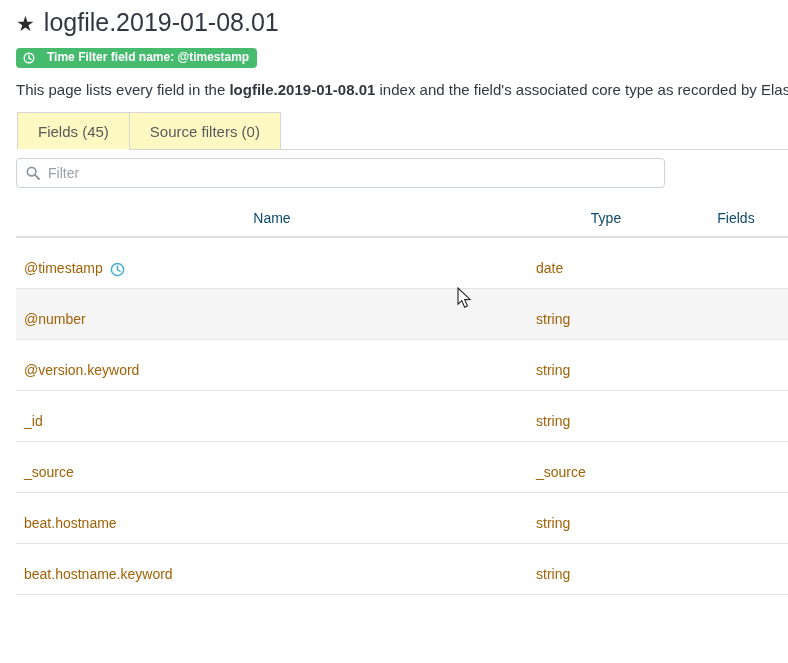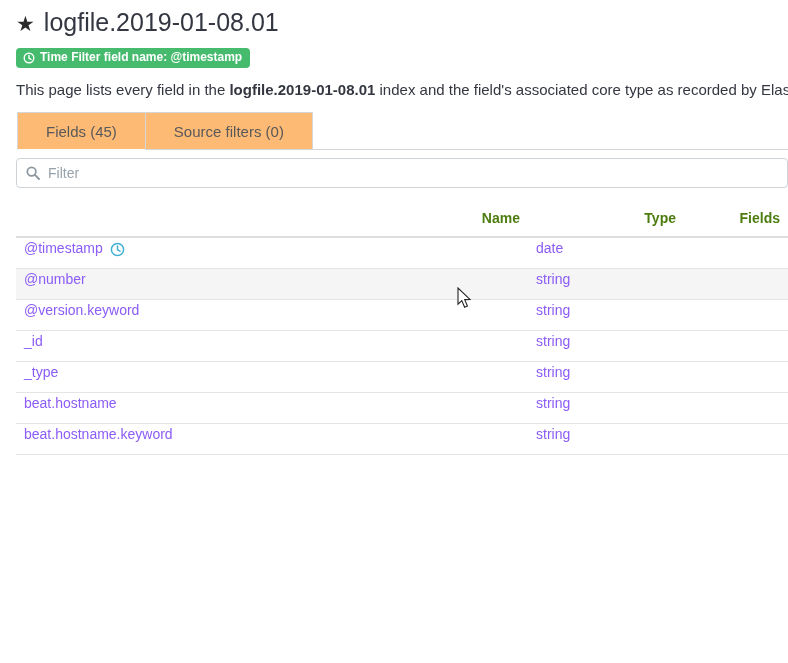--- a/index.html
+++ b/index.html
@@ -5,52 +5,52 @@
   * { margin: 0; padding: 0; box-sizing: border-box; }
   html, body { width: 788px; height: 663px; overflow: hidden; background: #fff;
     font-family: "Liberation Sans", sans-serif; color: #333; }
   .page { padding: 8px 0 0 16px; position: relative; width: 788px; height: 663px; }
 
   
   .title-row { display: flex; align-items: center; gap: 9px; }
   .star { font-size: 21px; color: #2b2b2b; line-height: 1; position: relative; top: 1px; }
   h1.index-title { font-size: 25px; font-weight: 400; color: #343741; letter-spacing: 0; }
 
-  .badge-time { display: inline-flex; align-items: center; gap: 5px; margin-top: 11px;
+  .badge-time { display: inline-flex; align-items: center; gap: 12px; margin-top: 11px;
     background: #46bb6e; color: #fff; font-size: 12px; font-weight: 700;
     padding: 3px 8px 4px 7px; border-radius: 4px; line-height: 1.1; }
   .badge-time svg { display: block; }
 
   .desc { margin-top: 13px; font-size: 15px; color: #343741; white-space: nowrap;
     overflow: hidden; width: 772px; }
   .desc b { font-weight: 700; }
 
   
   .tabs { display: flex; margin-top: 14px; height: 38px; align-items: stretch; margin-right: 0; }
   .tabs .lead-spacer { width: 1px; }
-  .tab { border: 1px solid #d6d6d6; background: #fdba74; font-size: 15px; color: #58595b;
-    display: flex; align-items: center; padding: 0 28px; cursor: pointer; }
+  .tab { border: 1px solid #d6d6d6; background: #fef9c3; font-size: 15px; color: #58595b;
+    display: flex; align-items: center; padding: 0 20px; cursor: pointer; }
   .tab + .tab { margin-left: -1px; }
   .tab.active { border-bottom-color: #fff; }
   .tabs .tail-filler { flex: 1; border-bottom: 1px solid #d6d6d6; }
 
   
-  .filter-wrap { position: relative; margin-top: 8px; width: 772px; }
+  .filter-wrap { position: relative; margin-top: 8px; width: 649px; }
   .filter-wrap svg { position: absolute; left: 10px; top: 8px; }
   input.filter { width: 100%; height: 30px; border: 1px solid #cdd3d7; border-radius: 4px;
     padding: 0 10px 0 31px; font-size: 14px; color: #333; outline: none;
     font-family: "Liberation Sans", sans-serif; }
   input.filter::placeholder { color: #98a2ab; opacity: 1; }
 
   
   table.fields { margin-top: 12px; width: 772px; border-collapse: collapse; table-layout: fixed; }
-  th { text-align: right; font-size: 14px; font-weight: 700; color: #4d7c0f;
+  th { text-align: center; font-size: 14px; font-weight: 400; color: #0c4a6e;
     padding: 10px 8px; border-bottom: 2px solid #dddddd; }
   col.c-name { width: 512px; } col.c-type { width: 156px; } col.c-format { width: auto; }
-  td { font-size: 14px; color: #8b5cf6; padding: 3px 8px 12px 8px;
+  td { font-size: 14px; color: #a16207; padding: 23px 8px 12px 8px;
     border-bottom: 1px solid #e4e4e4; line-height: 15px; }
   tr.hovered td { background: #f5f5f5; }
   .name-cell-inner { display: inline-flex; align-items: center; gap: 7px; }
   .time-icon svg { display: block; position: relative; top: 1px; }
 
   
   .cursor { position: absolute; left: 457px; top: 287px; z-index: 10; pointer-events: none; }
 </style>
 </head>
 <body>
@@ -153,31 +153,31 @@
           <span class="nm">_id</span>
 
         </span>
       </td>
       <td class="cell-type">string</td>
       <td class="cell-format"></td>
     </tr>
 
 
 
-
-    <tr>
-      <td class="cell-name">
-        <span class="name-cell-inner">
-          <span class="nm">_type</span>
-
-        </span>
-      </td>
-      <td class="cell-type">string</td>
-      <td class="cell-format"></td>
-    </tr>
+    <tr>
+      <td class="cell-name">
+        <span class="name-cell-inner">
+          <span class="nm">_source</span>
+
+        </span>
+      </td>
+      <td class="cell-type">_source</td>
+      <td class="cell-format"></td>
+    </tr>
+
 
     <tr>
       <td class="cell-name">
         <span class="name-cell-inner">
           <span class="nm">beat.hostname</span>
 
         </span>
       </td>
       <td class="cell-type">string</td>
       <td class="cell-format"></td>

